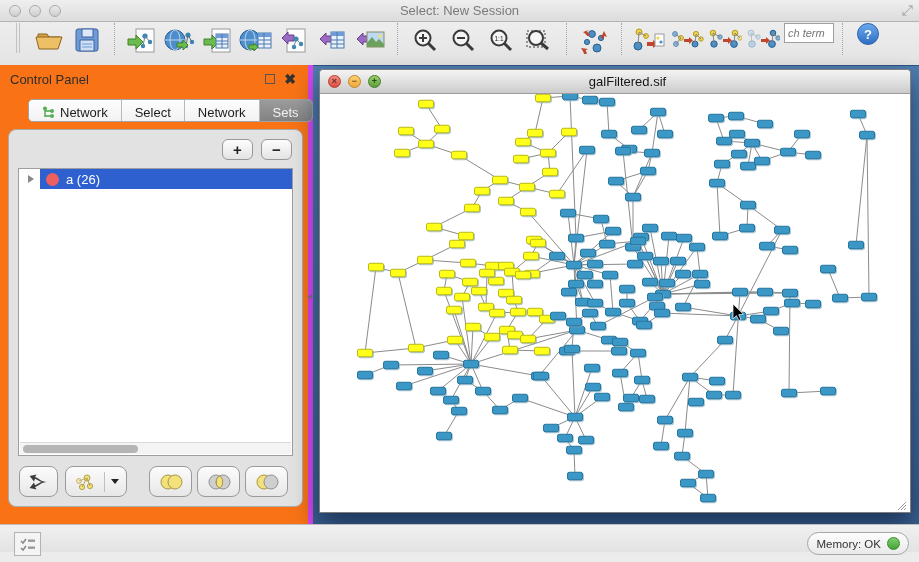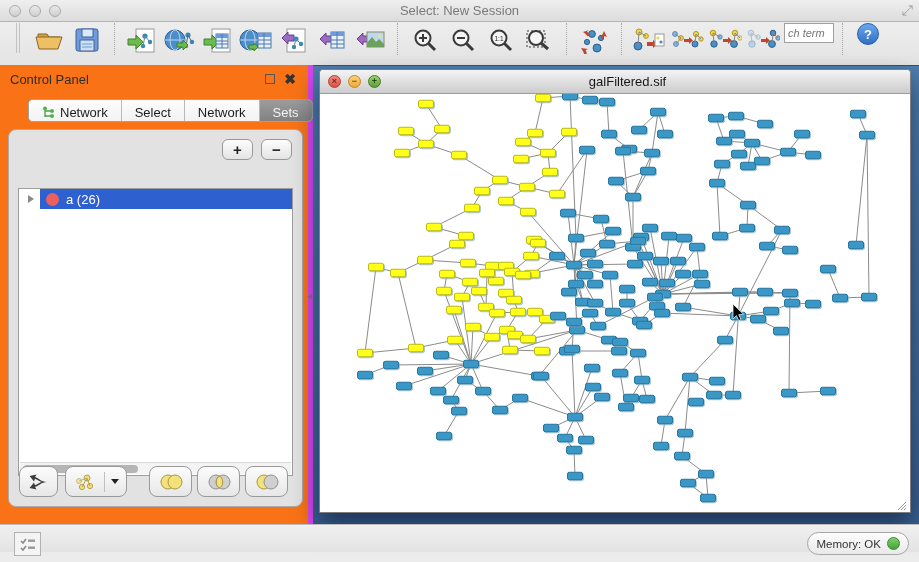--- a/index.html
+++ b/index.html
@@ -47,21 +47,21 @@
     background:linear-gradient(#fdfdfd,#f1f1f1);}
   .tab:last-child{border-right:none;}
   .tab.selected{background:linear-gradient(#9c9c9c,#7e7e7e);color:#f3f3f3;}
   .sets-box{position:absolute;left:8px;top:64px;width:295px;height:378px;
     background:#e2e2e2;border:1px solid #ababab;border-radius:8px;}
   .pm-btn{position:absolute;top:9px;width:31px;height:21px;border:1px solid #989898;border-radius:6px;
     background:linear-gradient(#fdfdfd,#e4e4e4);font-size:15px;font-weight:bold;color:#222;
     display:flex;align-items:center;justify-content:center;padding:0;}
   .plus-btn{right:49px;} .minus-btn{right:10px;}
   .sets-list{position:absolute;left:9px;top:38px;width:275px;height:288px;background:#fff;
-    border:1px solid #9e9e9e;overflow:hidden;margin-top:20px;}
+    border:1px solid #9e9e9e;overflow:hidden;}
   .set-row{height:20px;display:flex;align-items:center;position:relative;}
   .tri{width:0;height:0;border-left:6px solid #8a8a8a;border-top:4px solid transparent;
     border-bottom:4px solid transparent;margin-left:9px;}
   .row-sel{position:absolute;left:21px;right:0;top:0;bottom:0;display:flex;align-items:center;}
   .set-dot{width:13px;height:13px;border-radius:50%;margin-left:6px;flex:none;}
   .row-label{color:#fff;font-size:13px;margin-left:7px;white-space:nowrap;}
   .hscroll{position:absolute;left:1px;right:1px;bottom:1px;height:12px;background:#f4f4f4;border-top:1px solid #dadada;}
   .hthumb{position:absolute;left:3px;top:2px;width:115px;height:8px;border-radius:4px;background:#b5b5b5;}
   .actions{position:absolute;left:0;top:336px;width:100%;height:36px;}
   .act-btn{position:absolute;height:31px;border:1px solid #9a9a9a;border-radius:8px;

